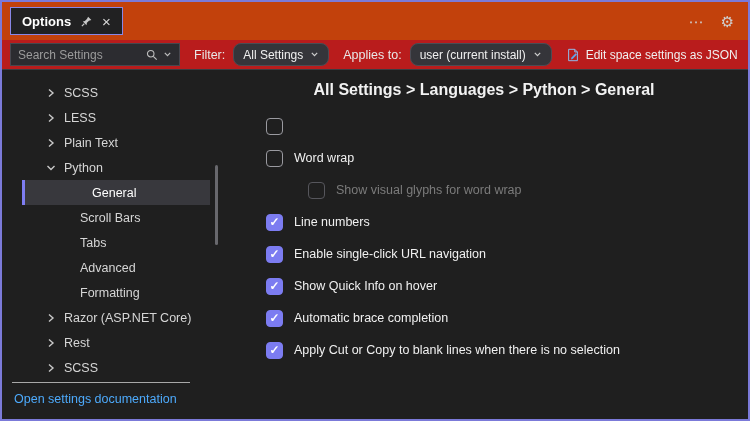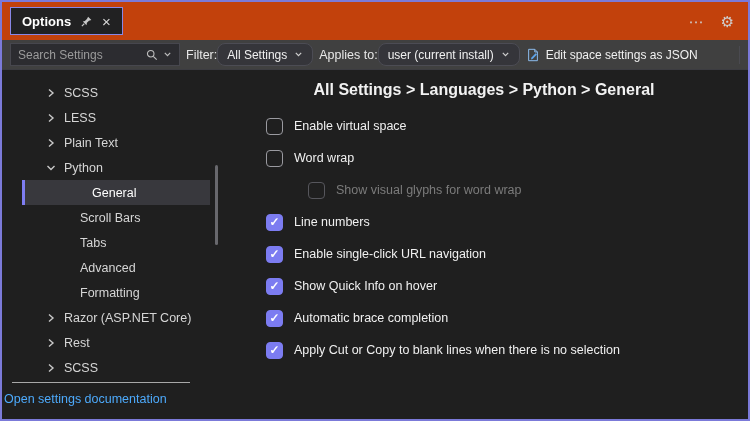--- a/index.html
+++ b/index.html
@@ -10,39 +10,39 @@
   .titlebar{height:38px;flex:0 0 auto;display:flex;align-items:center;background:#c2410c;padding:0 14px 0 8px}
   .doc-tab{height:28px;display:flex;align-items:center;gap:9px;padding:0 11px;border:1px solid #8887e6;background:#212122;cursor:default}
   .tab-title{color:#ffffff;font-weight:bold;font-size:13px}
   .icon-btn{display:inline-flex;align-items:center;justify-content:center;color:#cfcfcf;cursor:pointer;line-height:1}
   .close-x{font-size:15px;color:#d8d8d8}
   .titlebar-right{margin-left:auto;display:flex;align-items:center;gap:16px}
   .more-dots{font-size:15px;color:#cfcfcf;letter-spacing:1px}
   .gear{font-size:15px;color:#cfcfcf}
 
   
-  .toolbar{height:30px;flex:0 0 auto;display:flex;align-items:center;padding:0 8px;background:#404040;border-bottom:1px solid #3c3c41}
+  .toolbar{height:30px;flex:0 0 auto;display:flex;align-items:center;gap:8px;padding:0 8px;background:#b91c1c;border-bottom:1px solid #3c3c41}
   .searchbox{display:flex;align-items:center;gap:5px;width:170px;height:23px;background:#2c2c30;border:1px solid #47474e;padding:0 7px}
   .searchbox input{flex:1;min-width:0;background:transparent;border:none;outline:none;color:#dddddd;font-size:12px;font-family:"Liberation Sans",sans-serif}
   .searchbox input::placeholder{color:#9b9b9b}
   .tb-label{color:#e8e8e8;font-size:12.5px;margin-left:6px;white-space:nowrap}
   .dropdown{display:flex;align-items:center;gap:7px;height:23px;padding:0 9px;background:#35353a;border:1px solid #4c4c54;border-radius:8px;color:#f0f0f0;font-size:12px;white-space:nowrap;cursor:pointer}
   .tb-button{display:flex;align-items:center;gap:6px;height:24px;padding:0 6px;color:#f0f0f0;font-size:12px;white-space:nowrap;cursor:pointer}
   .vsep{width:1px;height:18px;background:#4a4a50;margin-left:auto}
 
   
   .main{flex:1;display:flex;min-height:0;background:#1f1f1f}
   .sidebar{width:218px;flex:0 0 auto;position:relative;padding-top:10px}
   .treerow{height:25px;display:flex;align-items:center;gap:6px;padding-left:42px;color:#d6d6d6;font-size:12.5px;cursor:pointer;white-space:nowrap}
   .treerow.page{padding-left:78px}
   .treerow.selected{margin-left:20px;margin-right:10px;background:#38383d;border-left:3px solid #7e7df1;padding-left:67px;color:#ffffff}
   .twisty{display:inline-flex;width:14px;justify-content:center}
   .tree-scrollbar{position:absolute;right:2px;top:95px;width:3px;height:80px;background:#68686d;border-radius:2px;cursor:pointer}
   .hsep{position:absolute;left:10px;right:30px;bottom:36px;height:1px;background:#a8a8a8}
-  .doc-link{position:absolute;left:2px;bottom:13px;color:#4daafc;font-size:12.5px;text-decoration:none;cursor:pointer}
+  .doc-link{position:absolute;left:12px;bottom:13px;color:#4daafc;font-size:12.5px;text-decoration:none;cursor:pointer}
 
   .content{flex:1;display:flex;flex-direction:column;min-width:0}
   .breadcrumb{margin-top:11px;text-align:center;color:#f2f2f2;font-size:16px;font-weight:bold}
   .settings{margin-top:11px;display:flex;flex-direction:column}
   .setting-row{display:flex;align-items:center;gap:11px;height:32px;padding-left:46px}
   .setting-row.indent{padding-left:88px}
   .checkbox{width:17px;height:17px;flex:0 0 auto;border-radius:4px;border:1px solid #9a9aa0;background:transparent;display:flex;align-items:center;justify-content:center;color:#ffffff;font-size:12px;font-weight:bold;cursor:pointer}
   .checkbox.checked{background:#7c7cf1;border-color:#7c7cf1}
   .checkbox.disabled{border-color:#56565c}
   .setting-label{color:#f0f0f0;font-size:12.5px}
@@ -199,21 +199,20 @@
       <div class="tree-scrollbar"></div>
       <div class="hsep"></div>
       <a class="doc-link">Open settings documentation</a>
     </div>
 
     <div class="content">
       <div class="breadcrumb">All Settings &gt; Languages &gt; Python &gt; General</div>
       <div class="settings">
           <div class="setting-row">
             <span class="checkbox"></span>
-            <span class="setting-label">Enable virtual space</span>
           </div>
           <div class="setting-row">
             <span class="checkbox"></span>
             <span class="setting-label">Word wrap</span>
           </div>
           <div class="setting-row indent disabled">
             <span class="checkbox disabled"></span>
             <span class="setting-label">Show visual glyphs for word wrap</span>
           </div>
           <div class="setting-row">

